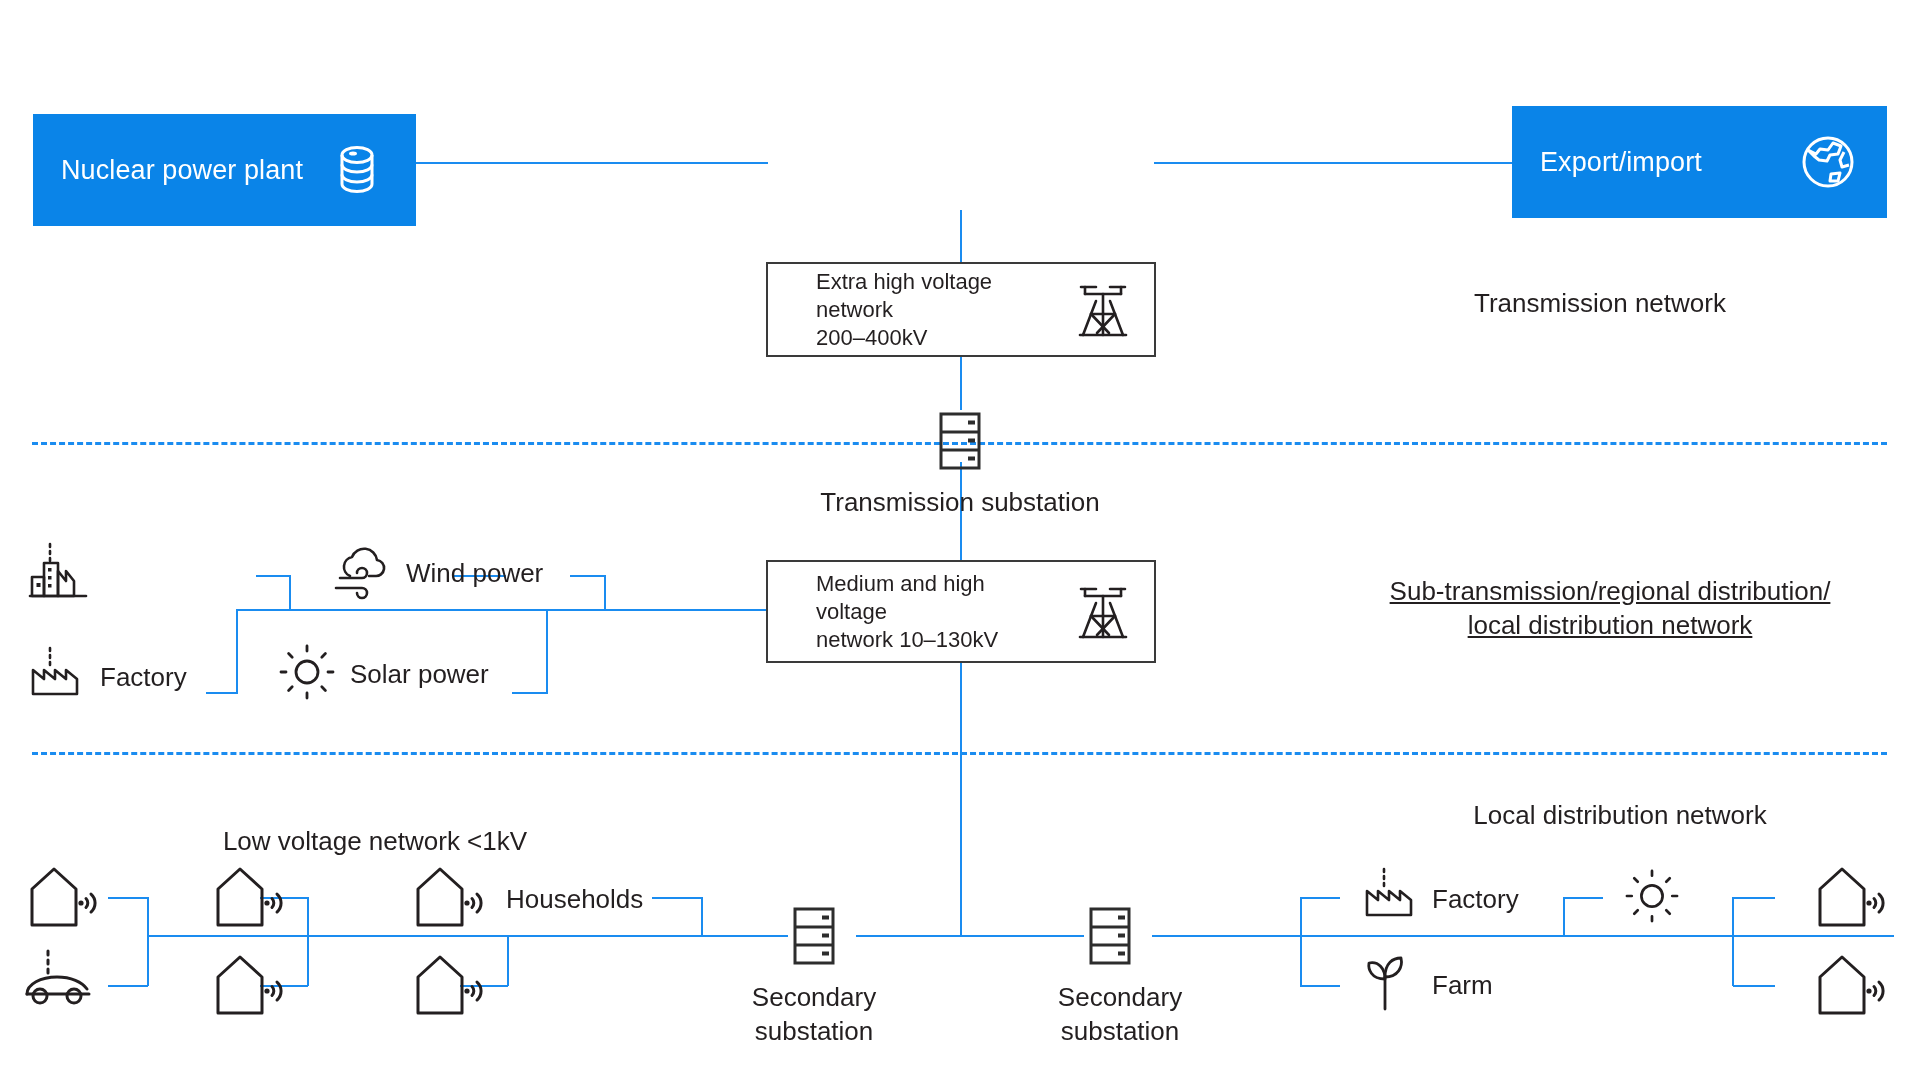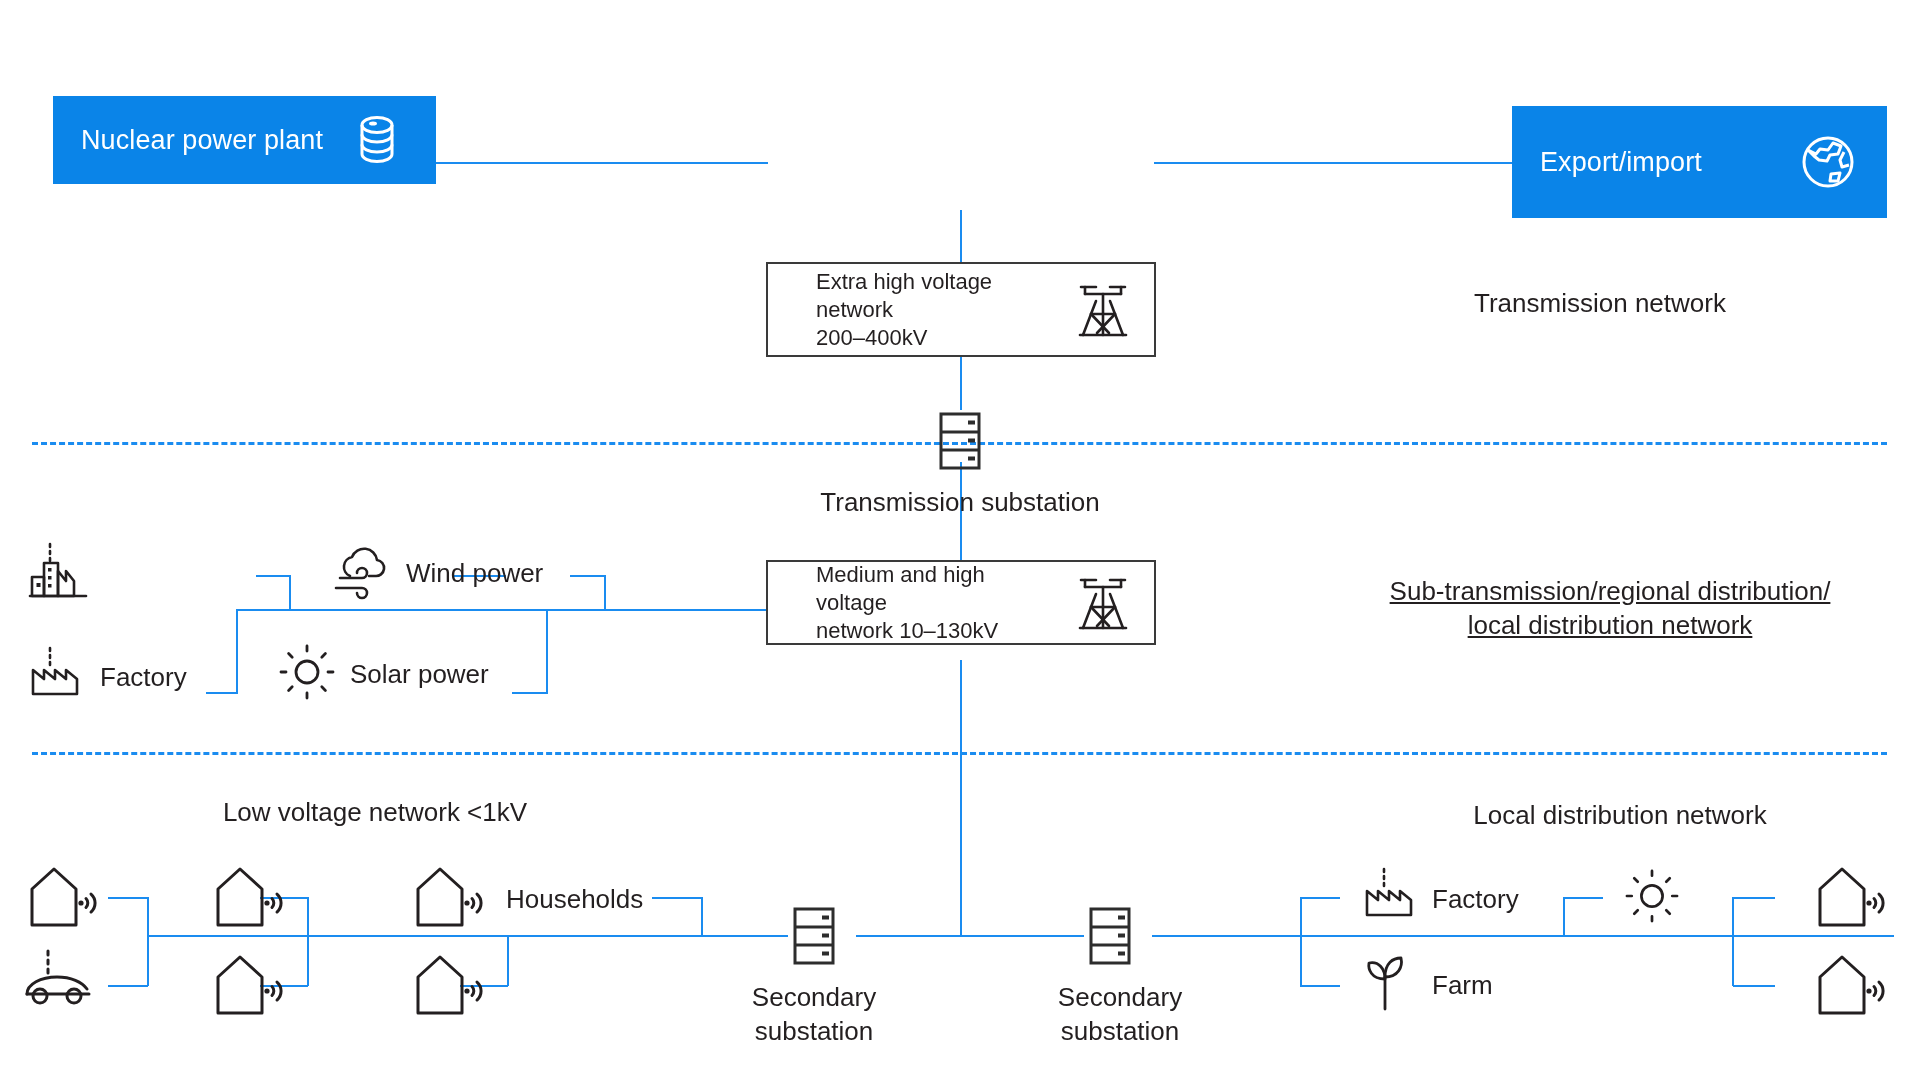--- a/index.html
+++ b/index.html
@@ -50,21 +50,21 @@
   <div class="hline" style="left:416px;top:162px;width:352px;"></div>
   <div class="hline" style="left:1154px;top:162px;width:358px;"></div>
   <div class="vline" style="left:960px;top:210px;height:52px;"></div>
   <div class="vline" style="left:960px;top:355px;height:55px;"></div>
   <div class="vline" style="left:960px;top:462px;height:98px;"></div>
   <div class="vline" style="left:960px;top:660px;height:276px;"></div>
 
   <div class="dashline" style="left:32px;top:442px;width:1855px;"></div>
   <div class="dashline" style="left:32px;top:752px;width:1855px;"></div>
 
-  <div class="bluebox" style="left:33px;top:96px;width:383px;height:88px;margin-left:20px;">
+  <div class="bluebox" style="left:33px;top:114px;width:383px;height:112px;">
     <span class="bb-label">Nuclear power plant</span>
     <span class="bb-icon">
       <svg width="46" height="50" viewBox="0 0 46 50" fill="none" stroke="#fff" stroke-width="3">
         <ellipse cx="23" cy="10" rx="15" ry="7.5"></ellipse>
         <path d="M8 10v29c0 4.2 6.7 7.5 15 7.5s15-3.3 15-7.5V10"></path>
         <path d="M8 19.5c0 4.2 6.7 7.5 15 7.5s15-3.3 15-7.5"></path>
         <path d="M8 29.5c0 4.2 6.7 7.5 15 7.5s15-3.3 15-7.5"></path>
         <ellipse cx="19" cy="8.5" rx="4" ry="2" fill="#fff" stroke="none"></ellipse>
       </svg>
     </span>
@@ -107,24 +107,24 @@
       <rect x="30" y="9.5" width="7" height="4" fill="#2d2d2d" stroke="none"></rect>
       <rect x="30" y="27.5" width="7" height="4" fill="#2d2d2d" stroke="none"></rect>
       <rect x="30" y="45.5" width="7" height="4" fill="#2d2d2d" stroke="none"></rect>
     </svg>
   </div>
   <div class="txt center" style="left:1400px;top:286px;width:400px;">Transmission network</div>
 
   <div class="txt center" style="left:760px;top:485px;width:400px;">Transmission substation</div>
   <div class="txt center" style="left:1330px;top:574px;width:560px;text-decoration:underline;">Sub-transmission/regional distribution/
 local distribution network</div>
-  <div class="txt center" style="left:150px;top:795px;width:450px;">Low voltage network &lt;1kV</div>
+  <div class="txt center" style="left:150px;top:824px;width:450px;">Low voltage network &lt;1kV</div>
   <div class="txt center" style="left:1400px;top:798px;width:440px;">Local distribution network</div>
 
-  <div class="netbox" style="left:766px;top:560px;width:390px;height:85px;">
+  <div class="netbox" style="left:766px;top:560px;width:390px;height:103px;">
     <span class="nb-label">Medium and high voltage
 network 10–130kV</span>
     <span class="nb-icon">
       <svg width="54" height="62" viewBox="0 0 54 62" fill="none" stroke="#231f20" stroke-width="2.6" stroke-linecap="round">
         <path d="M5 8 H20 M34 8 H49"></path>
         <path d="M9 8 V15 M45 8 V15"></path>
         <path d="M9 15 H45"></path>
         <path d="M27 15 V56"></path>
         <path d="M20 22 L7 56 M34 22 L47 56"></path>
         <path d="M4 56 H50"></path>

